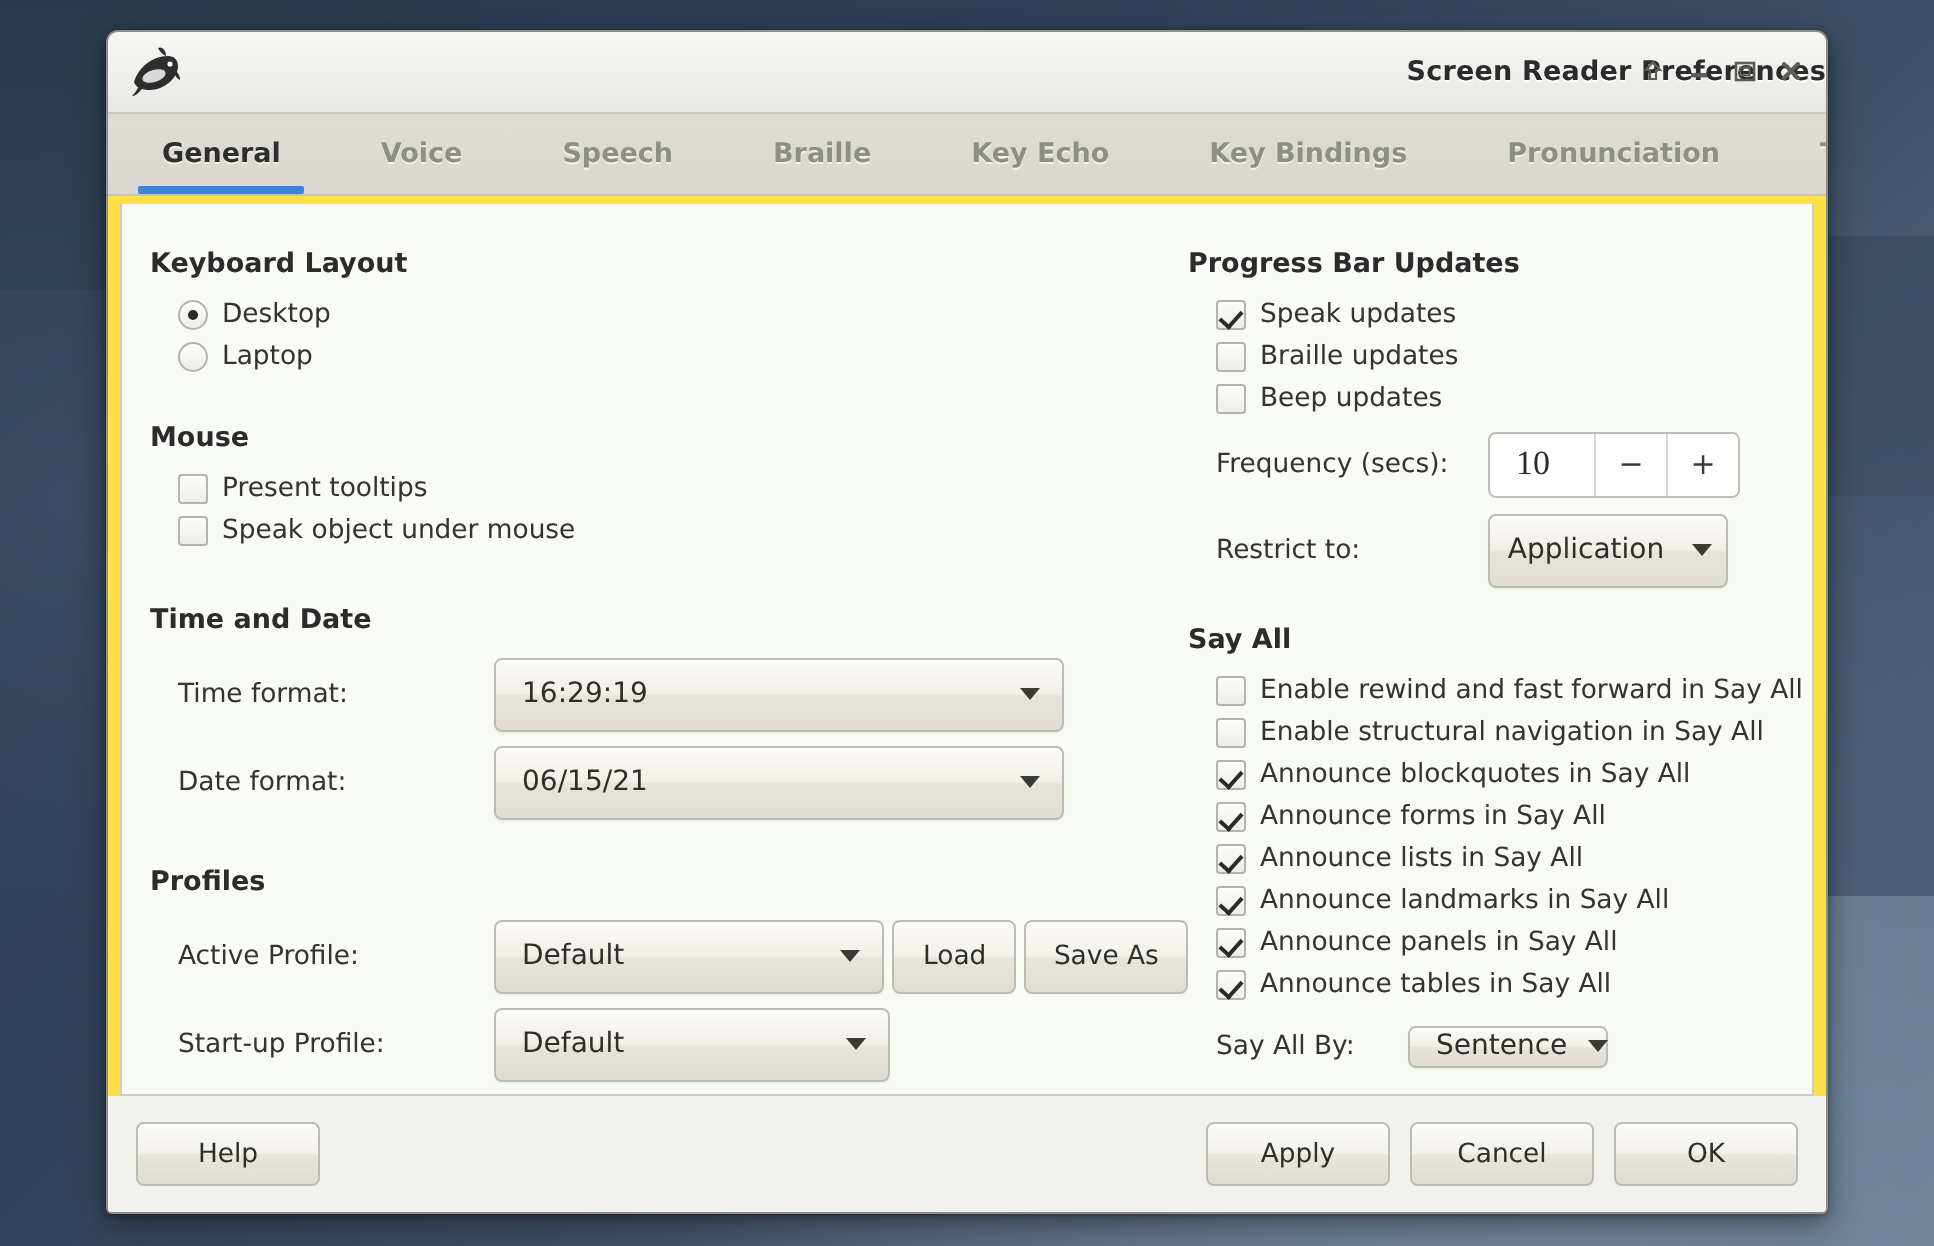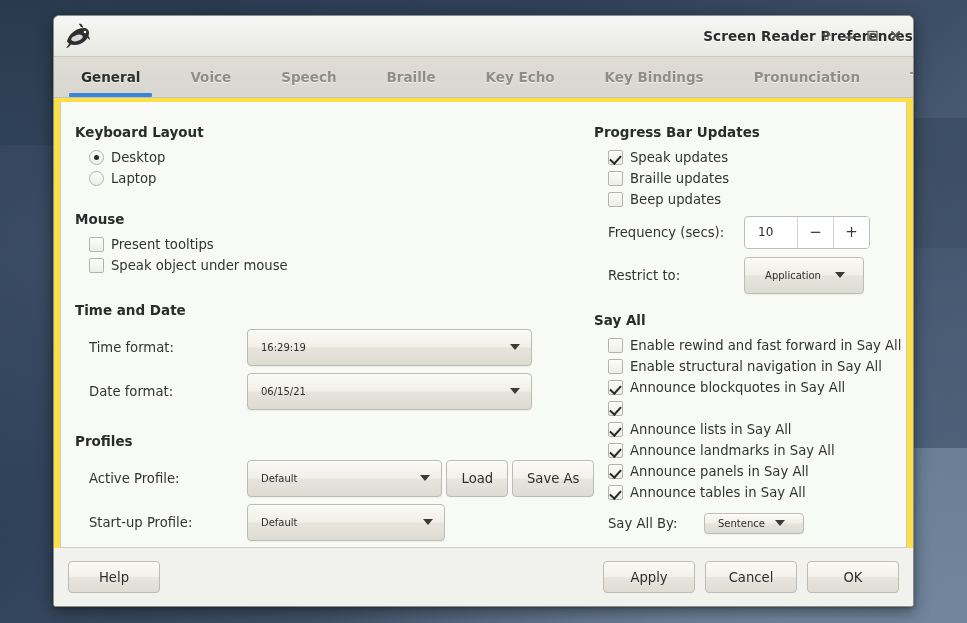--- a/index.html
+++ b/index.html
@@ -194,21 +194,21 @@
 
   
   .combo {
     display: flex; align-items: center; justify-content: space-between;
     height: 37px;
     padding: 0 11px 0 13px;
     background: linear-gradient(180deg,#fbfaf7 0%, #f2efe9 48%, #e7e4dd 52%, #dedbd3 100%);
     border: 1px solid #bdbcb4;
     border-radius: 4px;
     box-shadow: 0 1px 0 rgba(255,255,255,.6) inset, 0 1px 1px rgba(0,0,0,.05);
-    font-size: 10px; color: #2e2e2b;
+    font-size: 14px; color: #2e2e2b;
     cursor: default;
     white-space: nowrap;
   }
   .combo .caret {
     margin-left: 14px;
     width: 0; height: 0;
     border-left: 5.5px solid transparent;
     border-right: 5.5px solid transparent;
     border-top: 6px solid #3a3a36;
   }
@@ -236,21 +236,21 @@
     height: 33px;
     border: 1px solid #bfbeb6;
     border-radius: 4px;
     background: #ffffff;
     overflow: hidden;
   }
   .spin-val {
     width: 52px;
     display: flex; align-items: center;
     padding-left: 13px;
-    font-size: 12px; color: #2b2b29;
+    font-size: 17px; color: #2b2b29; font-family: Liberation Serif, serif;
   }
   .spin-btn {
     width: 36px;
     display: flex; align-items: center; justify-content: center;
     border-left: 1px solid #d7d6ce;
     font-size: 15px; color: #3a3a36;
     cursor: default;
     background: #fff;
   }
 
@@ -443,20 +443,21 @@
           <div class="optrow">
             <span class="cbox"></span>
             <span class="optlabel">Enable structural navigation in Say All</span>
           </div>
           <div class="optrow">
             <span class="cbox on"></span>
             <span class="optlabel">Announce blockquotes in Say All</span>
           </div>
           <div class="optrow">
             <span class="cbox on"></span>
+            <span class="optlabel">Announce forms in Say All</span>
           </div>
           <div class="optrow">
             <span class="cbox on"></span>
             <span class="optlabel">Announce lists in Say All</span>
           </div>
           <div class="optrow">
             <span class="cbox on"></span>
             <span class="optlabel">Announce landmarks in Say All</span>
           </div>
           <div class="optrow">

